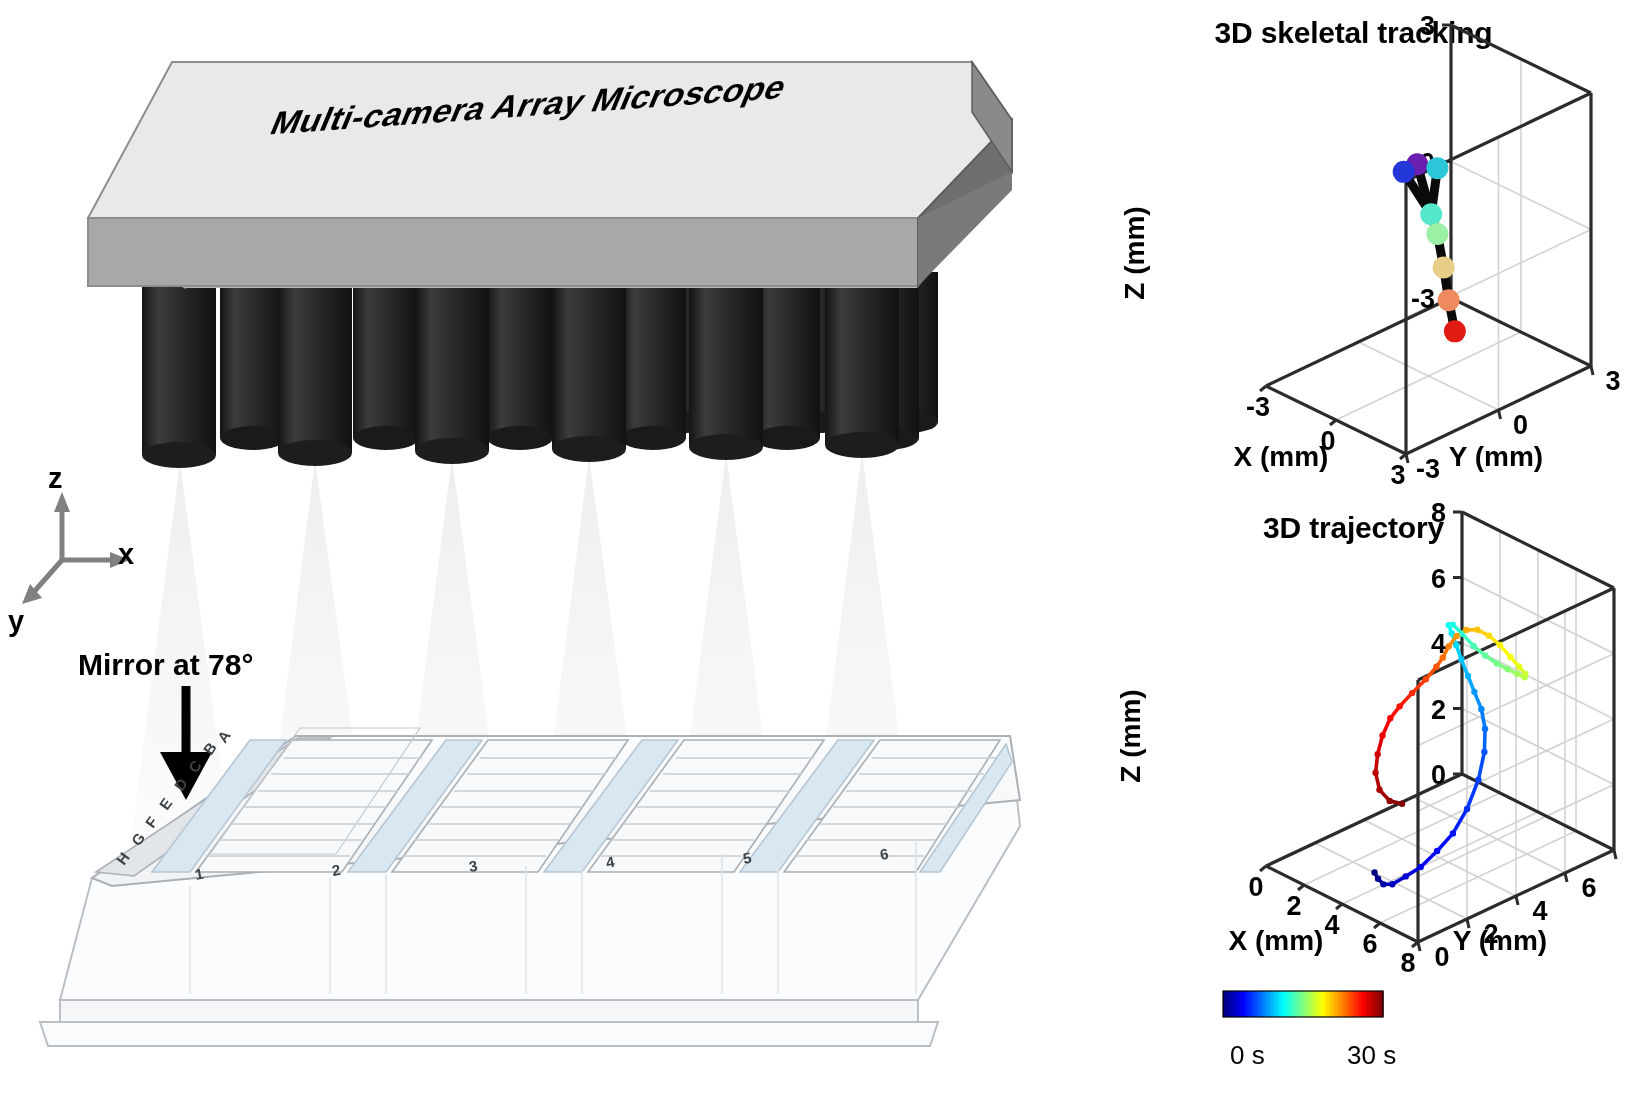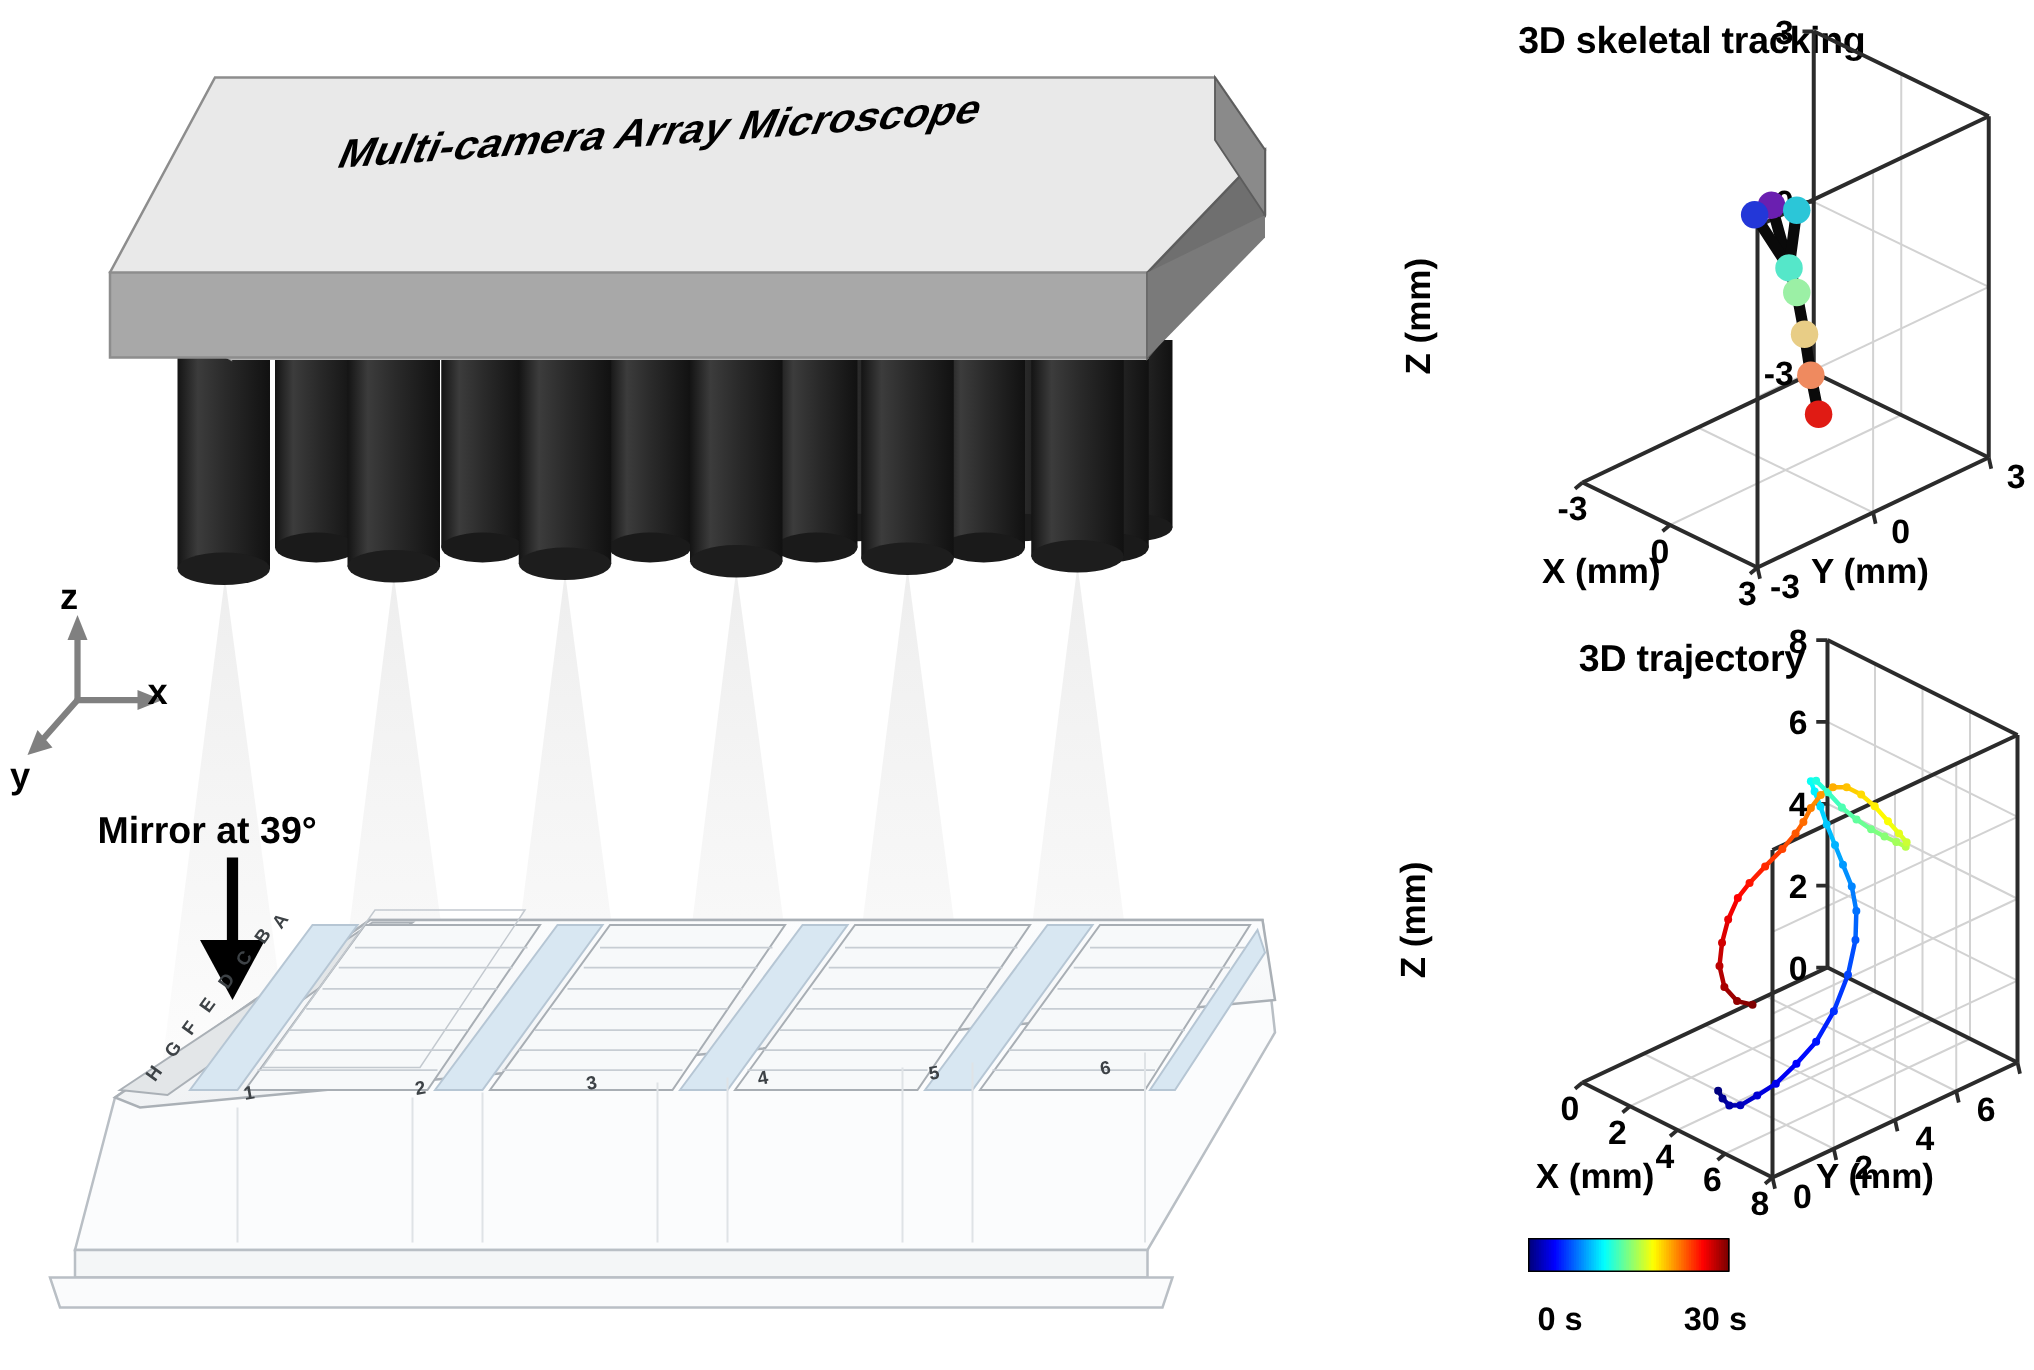--- a/index.html
+++ b/index.html
@@ -38,21 +38,21 @@
   }
   #panelSkel .panel-title{top:16px;}
   #panelTraj .panel-title{top:13px;}
   .panel svg{position:absolute;left:0;top:0;}
 
   .tick-txt{font-family:"Liberation Sans","DejaVu Sans",sans-serif;
             font-size:27px;font-weight:bold;fill:#000;}
   .ax-txt{font-family:"Liberation Sans","DejaVu Sans",sans-serif;
           font-size:28px;font-weight:bold;fill:#000;}
 
-  .cbar-labels{position:absolute;font-size:26px;font-weight:bold;}
+  .cbar-labels{position:absolute;font-size:26px;font-weight:normal;}
   #cb0{left:150px;top:1040px;}
   #cb20{left:267px;top:1040px;}
 </style>
 </head>
 <body>
 
 <div class="stage">
 
   <div id="schematic">
 
@@ -245,21 +245,21 @@
           <text transform="translate(333,876) rotate(-10)">2</text>
           <text transform="translate(470,872) rotate(-10)">3</text>
           <text transform="translate(607,868) rotate(-10)">4</text>
           <text transform="translate(744,864) rotate(-10)">5</text>
           <text transform="translate(881,860) rotate(-10)">6</text>
         </g>
       </g>
     </svg>
 
     <div class="mcam-title">Multi-camera Array Microscope</div>
-    <div class="mirror-label">Mirror at 39°</div>
+    <div class="mirror-label">Mirror at 78°</div>
     <div class="axis-glyph-label" id="lblZ">z</div>
     <div class="axis-glyph-label" id="lblX">x</div>
     <div class="axis-glyph-label" id="lblY">y</div>
   </div>
 
   <div id="panels">
 
     <div class="panel" id="panelSkel">
       <div class="panel-title">3D skeletal tracking</div>
       <svg id="svgSkel" width="547" height="500" viewBox="0 0 547 500">

